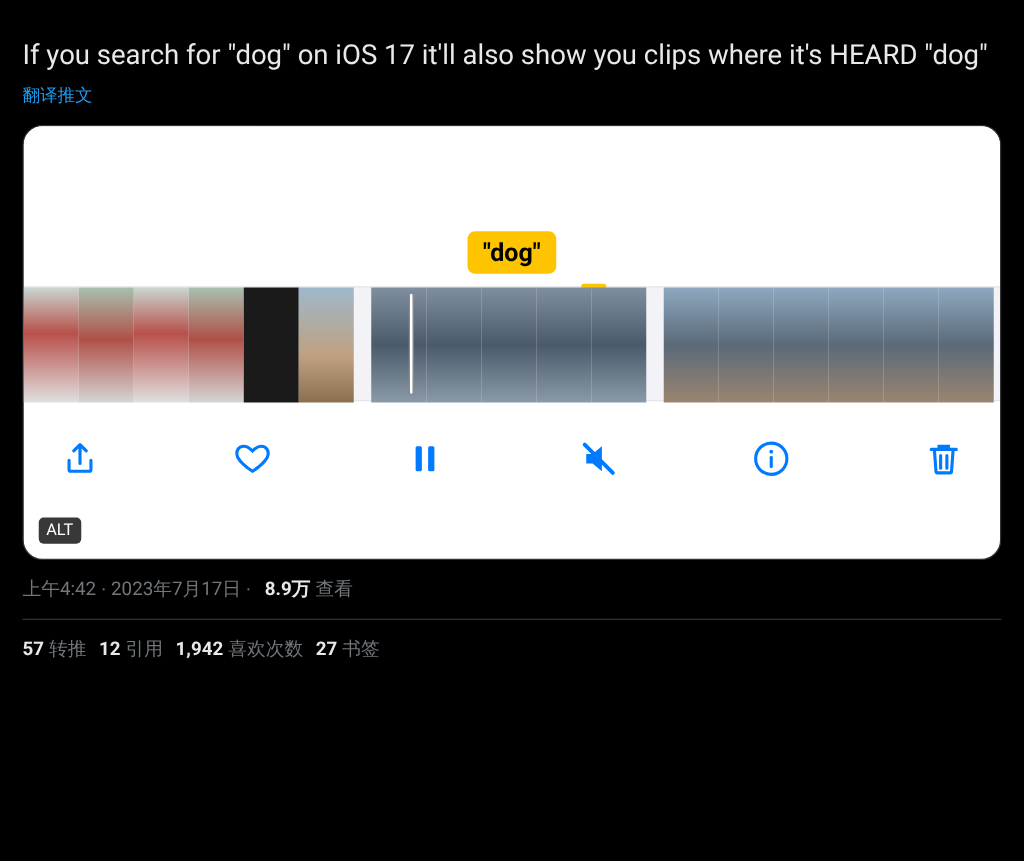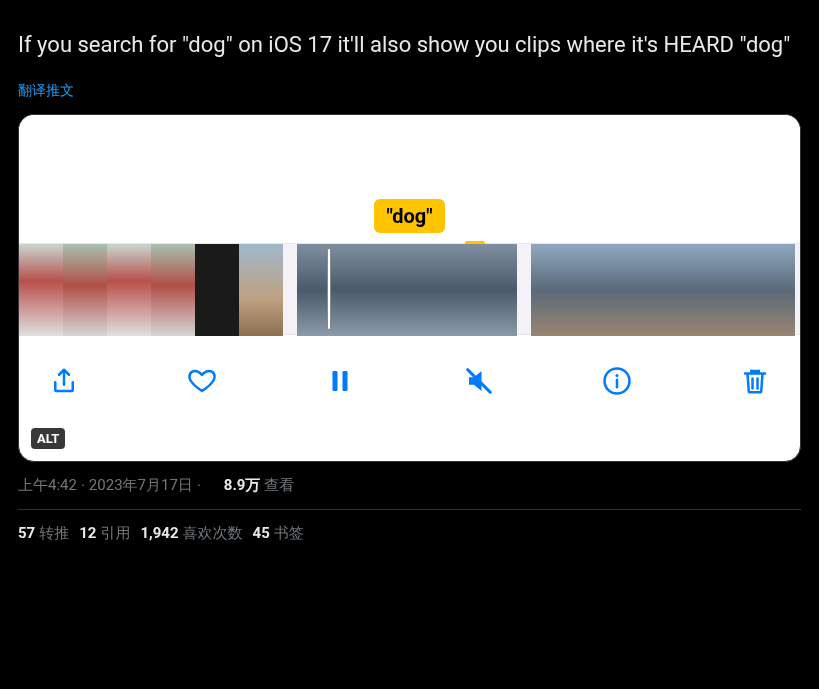--- a/index.html
+++ b/index.html
@@ -38,21 +38,21 @@
     border-radius: 50%;
   }
   .tweet-text {
     margin-top: 16px;
     font-size: 22px;
     line-height: 1.35;
     color: #e7e9ea;
   }
   .translate-link {
     display: inline-block;
-    margin-top: 22px;
+    margin-top: 8px;
     color: #1d9bf0;
     font-size: 14px;
     cursor: pointer;
   }
   .media-card {
     margin-top: 14px;
     border-radius: 16px;
     background: #fff;
     overflow: hidden;
     position: relative;
@@ -136,34 +136,34 @@
     color: #007aff;
     cursor: pointer;
   }
   .tb-btn svg { width: 30px; height: 30px; stroke: currentColor; fill: none; stroke-width: 2; }
   .alt-badge {
     position: absolute;
     left: 12px;
     bottom: 12px;
     background: rgba(0,0,0,0.78);
     color: #fff;
-    font-weight: 700;
+    font-weight: 400;
     font-size: 13px;
     padding: 3px 6px;
     border-radius: 4px;
   }
   .meta-row {
     margin-top: 14px;
     color: #71767b;
     font-size: 15px;
     display: flex;
     align-items: flex-end;
     gap: 4px;
   }
-  .meta-row .views-count { color: #e7e9ea; font-weight: 700; margin-left: 19px; }
+  .meta-row .views-count { color: #e7e9ea; font-weight: 700; margin-left: 7px; }
   .divider { border: none; border-top: 1px solid #2f3336; margin-top: 14px; }
   .stats-row {
     display: flex;
     gap: 10px;
     padding-top: 14px;
     color: #71767b;
     font-size: 15px;
   }
   .stat { display: flex; gap: 4px; cursor: pointer; }
   .stat .num { color: #e7e9ea; font-weight: 700; }
@@ -263,17 +263,17 @@
     </div>
     <div class="stat">
       <span class="num">12</span>
       <span>引用</span>
     </div>
     <div class="stat">
       <span class="num">1,942</span>
       <span>喜欢次数</span>
     </div>
     <div class="stat">
-      <span class="num">45</span>
+      <span class="num">27</span>
       <span>书签</span>
     </div>
   </div>
 </div>
 
 </body></html>

